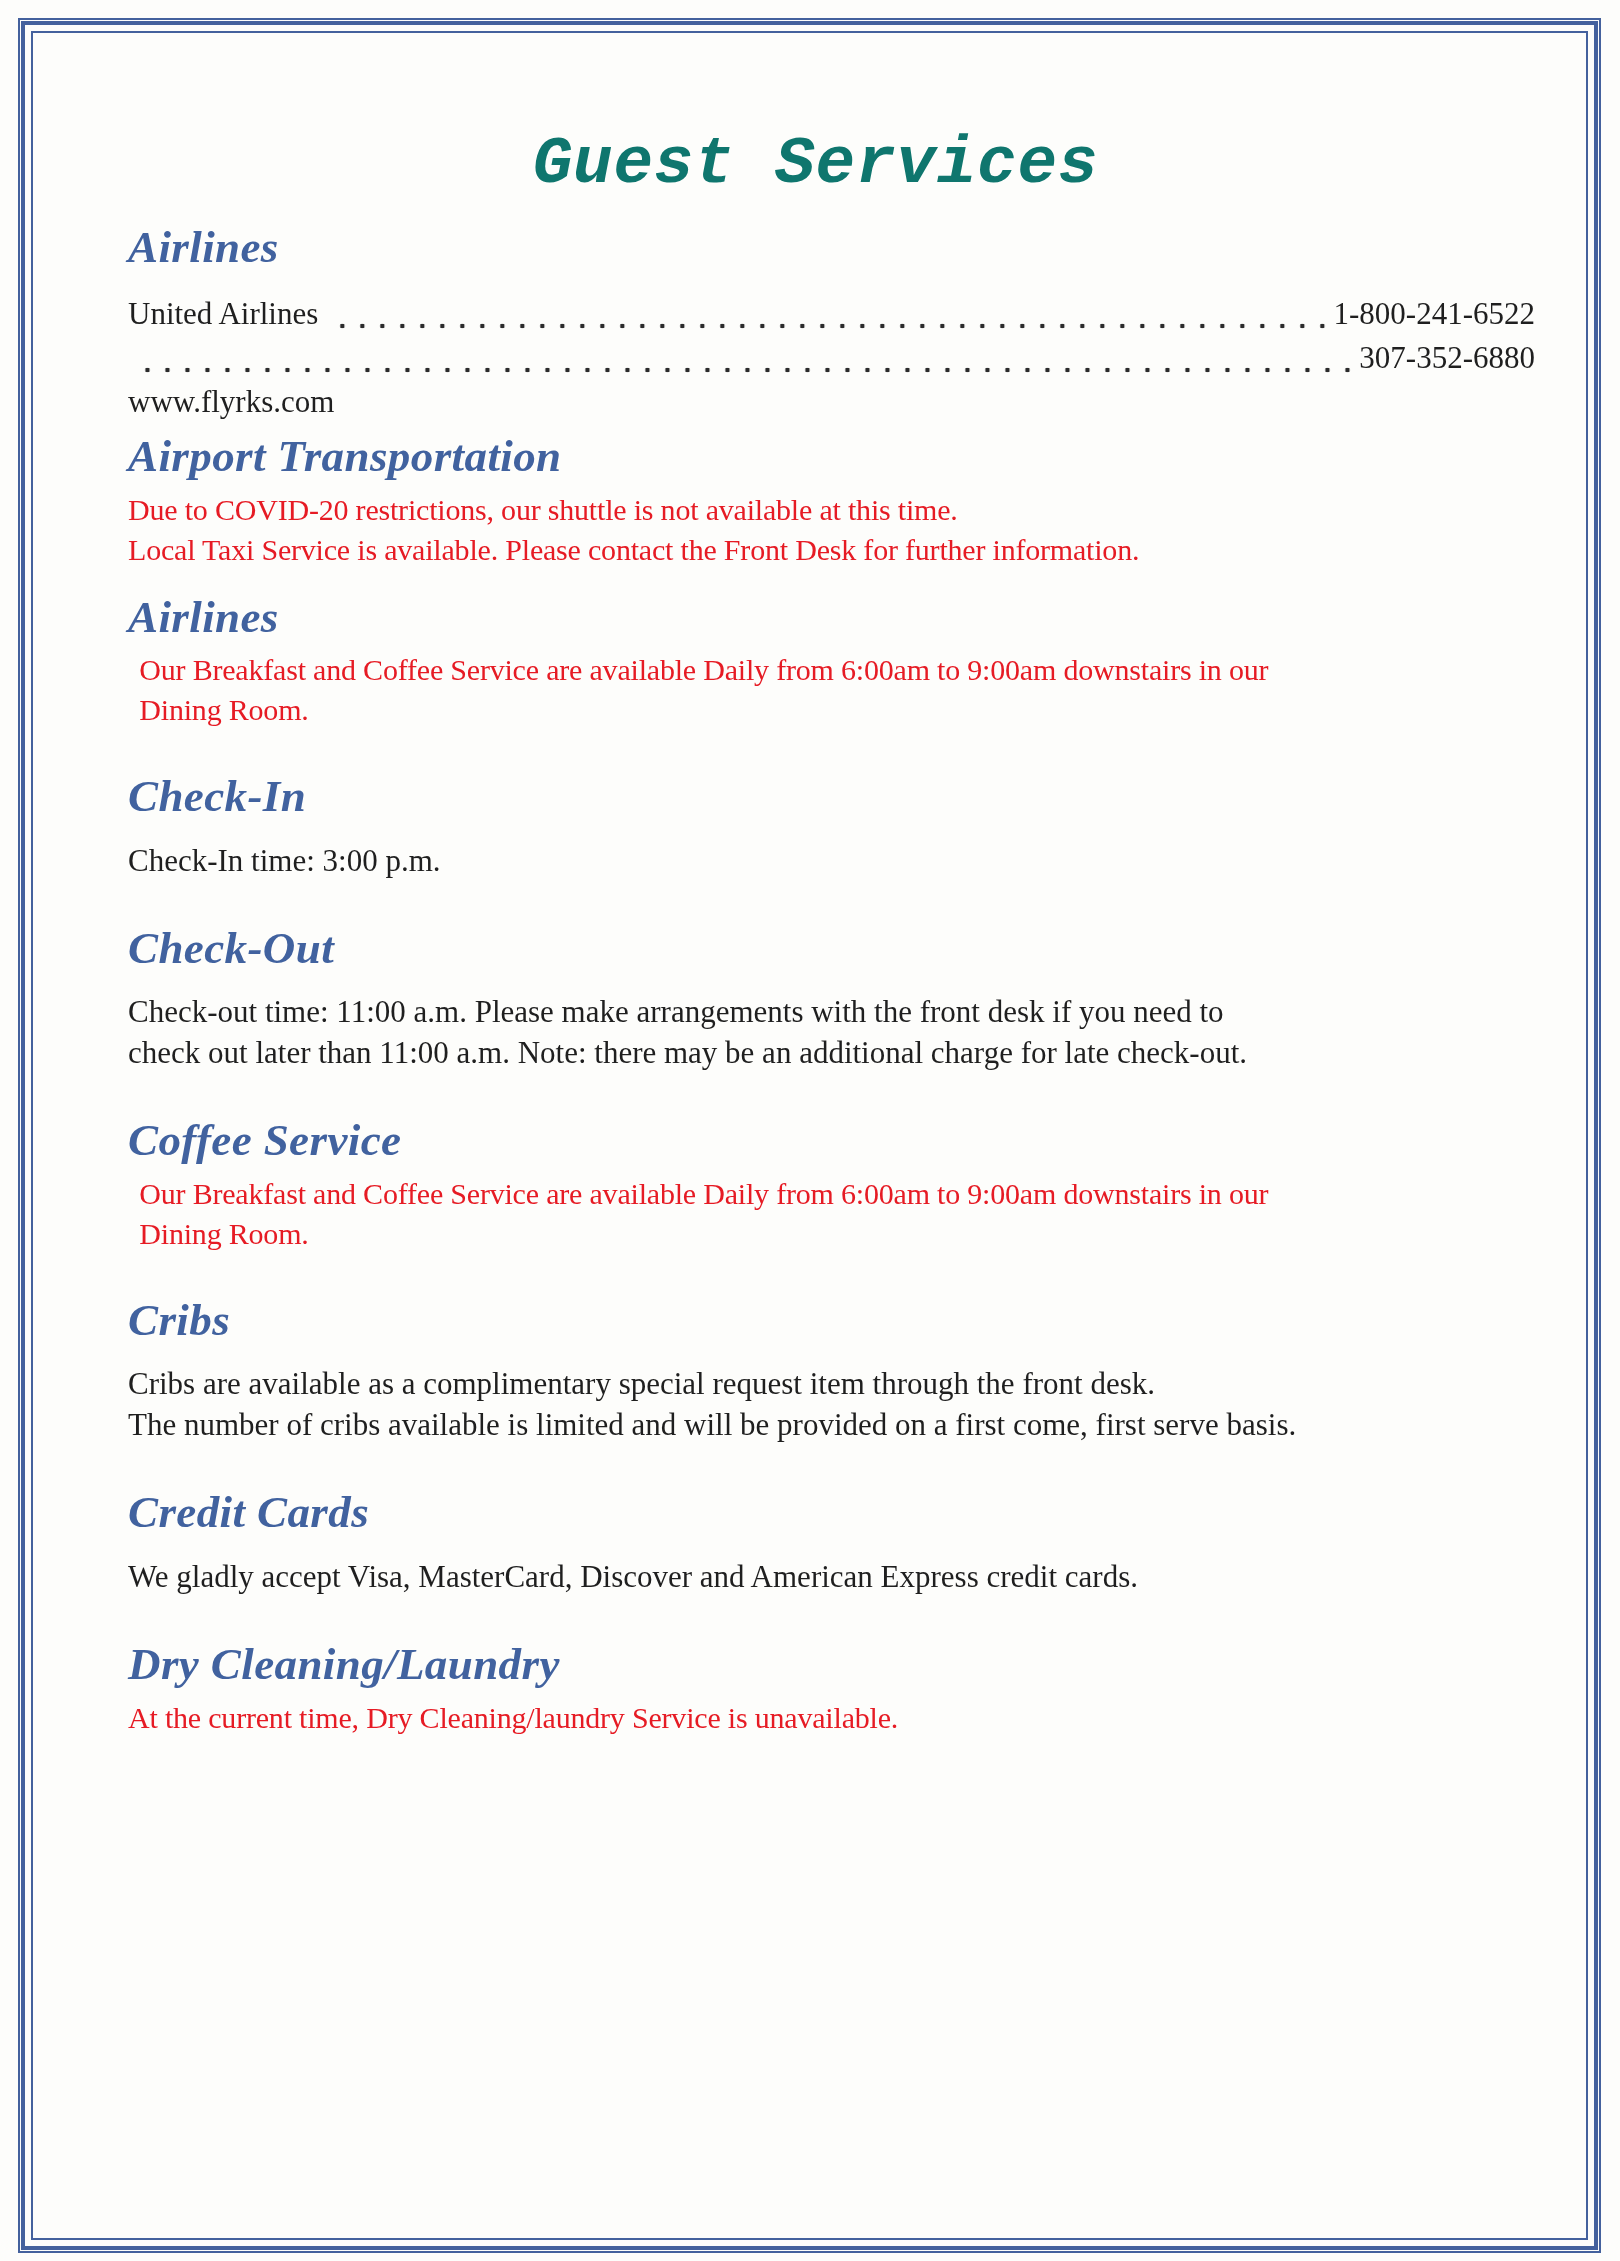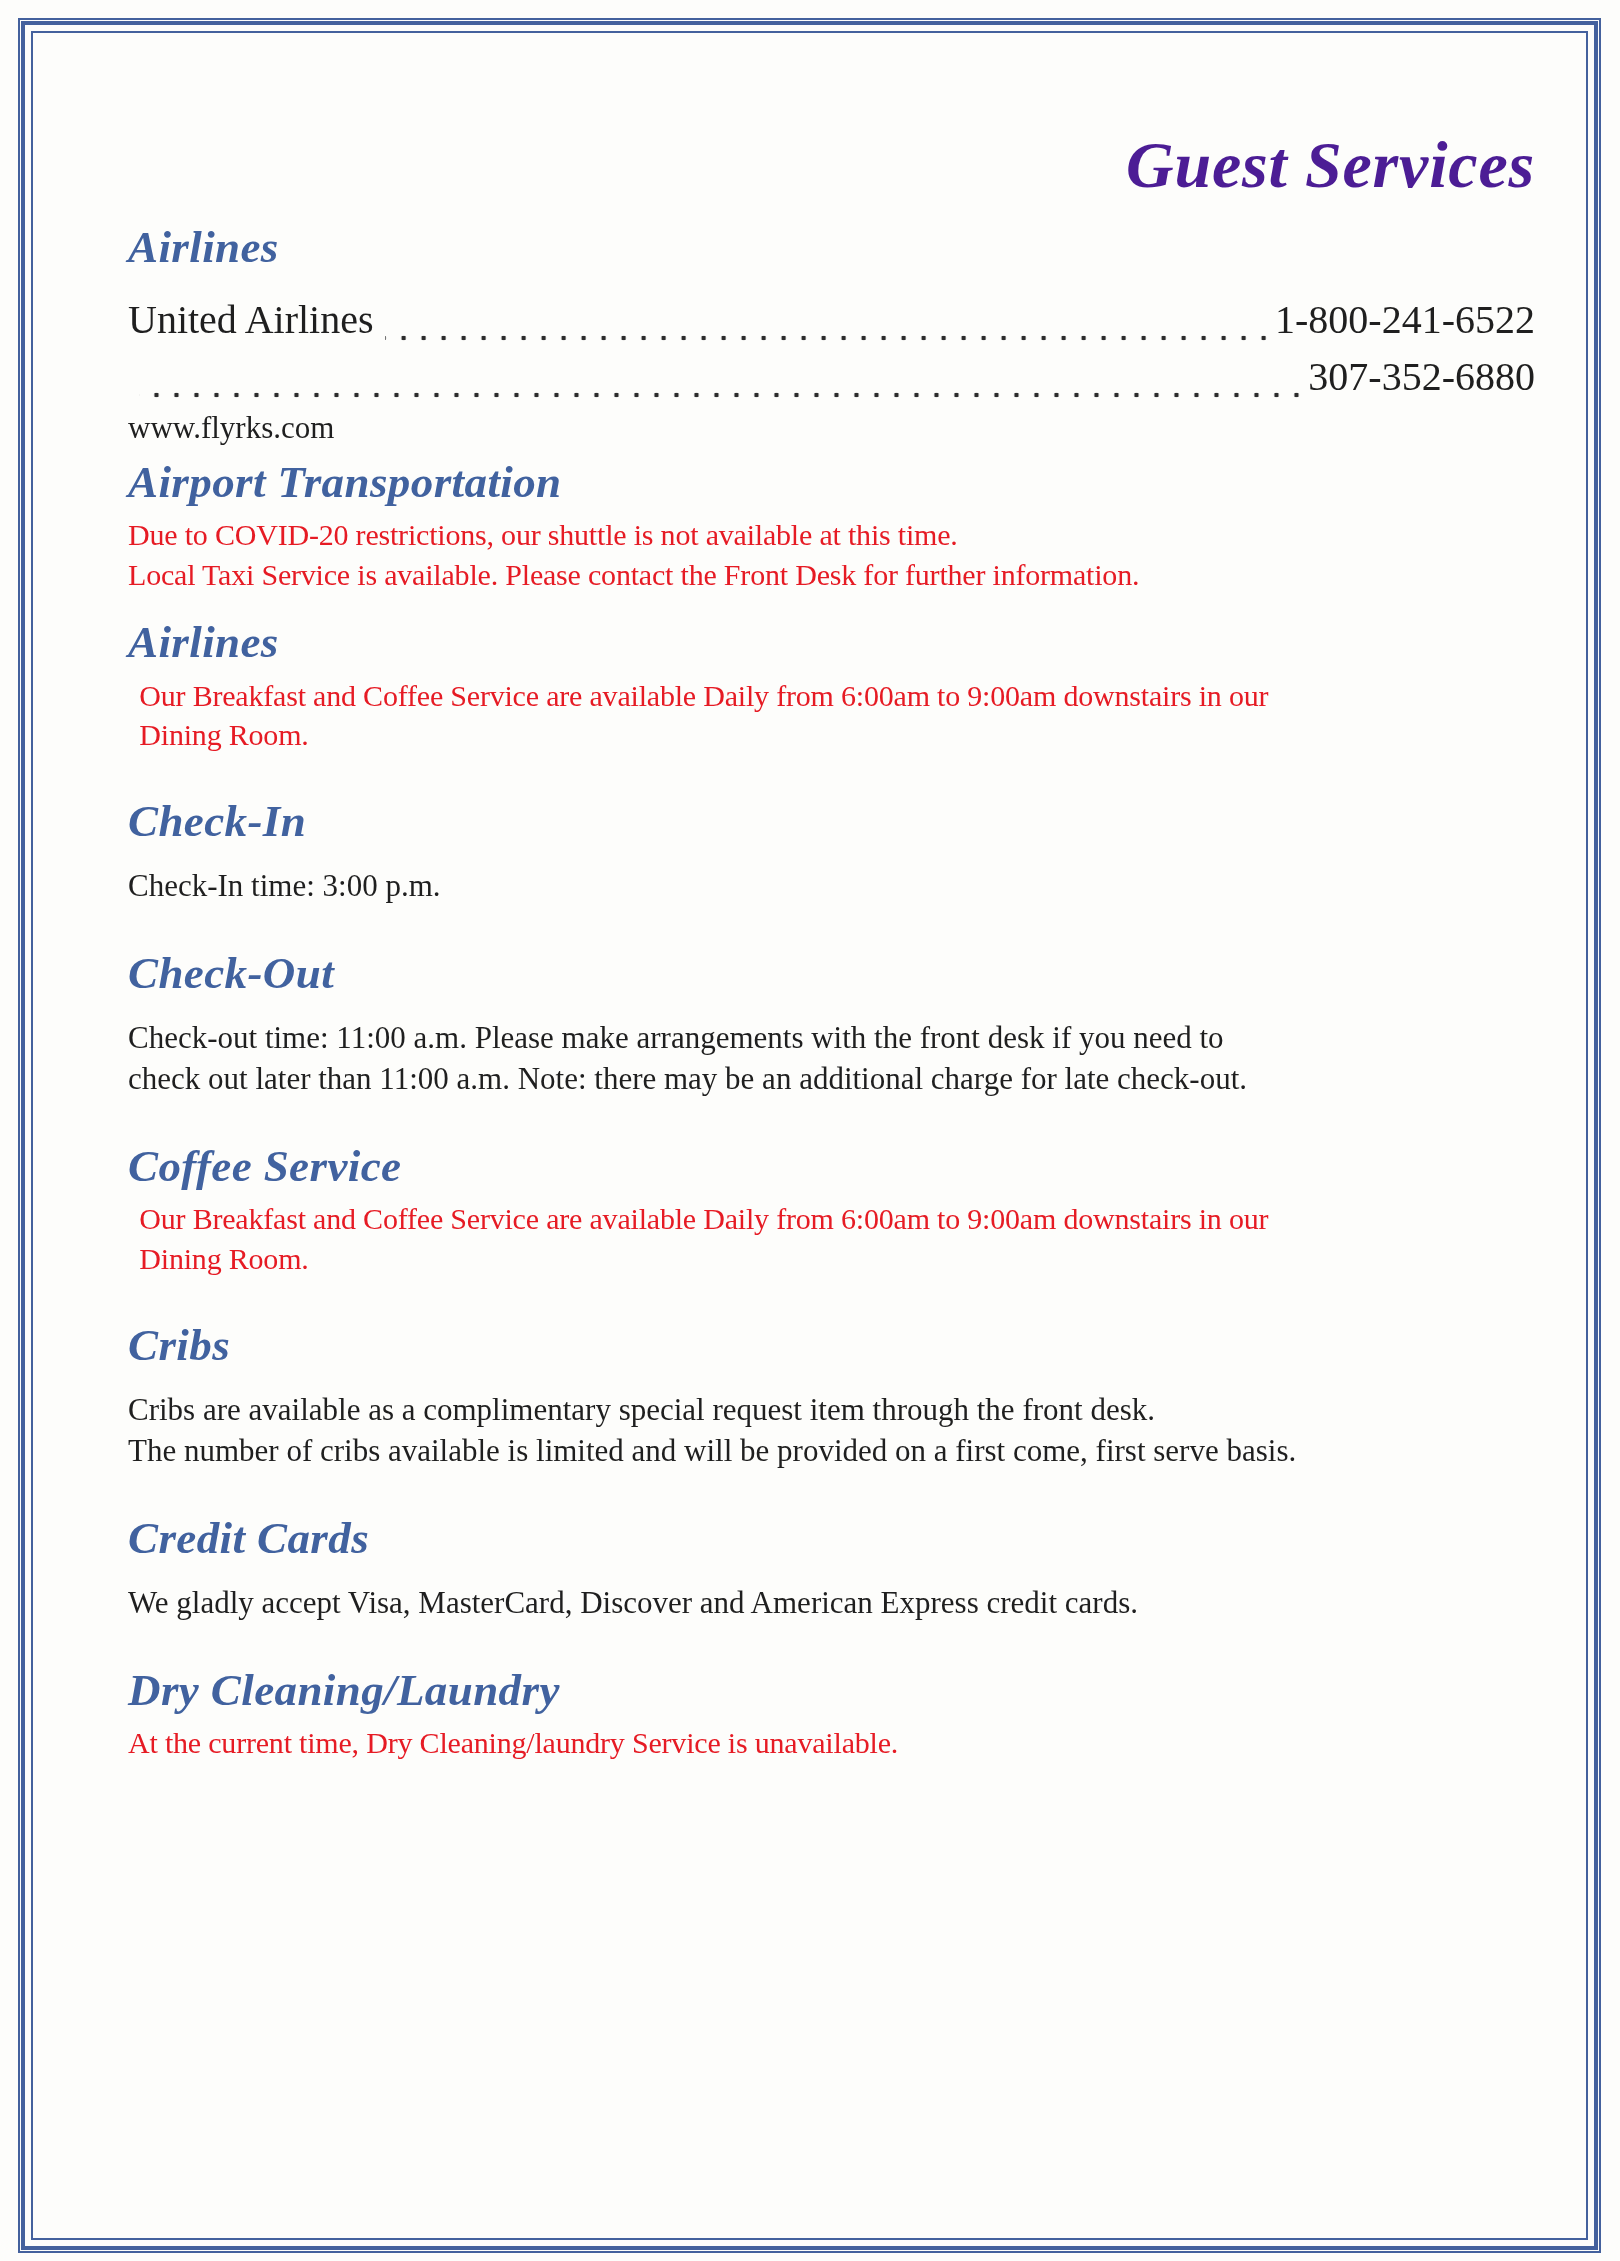--- a/index.html
+++ b/index.html
@@ -20,27 +20,28 @@
   .frame-outer { inset: 18px 18.6px 8px 18px; border: 2.4px solid #44619d; }
   .frame-mid   { inset: 21px 22px 11.3px 21px; border: 4.9px solid #44619d; }
   .frame-inner { inset: 31px 32px 21px 31px; border: 2.4px solid #44619d; }
 
   .content {
     position: relative;
     padding: 130px 85px 0 96px;
   }
 
   .title {
-    text-align: right;
+    text-align: center;
     font-size: 66px;
     line-height: 1.05;
     font-weight: 700;
     font-style: italic;
-    color: #4c1d95;
+    color: #0f766e;
     letter-spacing: 0.8px;
+    font-family: Liberation Mono, monospace;
   }
 
   section { margin-top: 42px; margin-left: 32px; }
   section.gap-tight { margin-top: 8px; }
   section.gap-semi  { margin-top: 23px; }
   section.gap-first { margin-top: 24px; }
 
   h2 {
     font-size: 45px;
     line-height: 1.1;
@@ -64,21 +65,21 @@
     line-height: 1.33;
     letter-spacing: -0.2px;
   }
   .line.indent { padding-left: 11.3px; }
 
   
   .dir-rows { margin-top: 1.6px; }
   .dir-row {
     display: flex;
     align-items: flex-end;
-    font-size: 40px;
+    font-size: 31px;
     line-height: 1.42;
     color: #1f1f1f;
   }
   .dir-label { white-space: nowrap; }
   .dir-value { white-space: nowrap; }
   .leader {
     flex: 1 1 auto;
     height: 8px;
     align-self: flex-end;
     margin: 0 1.6px 6.5px 11.3px;

